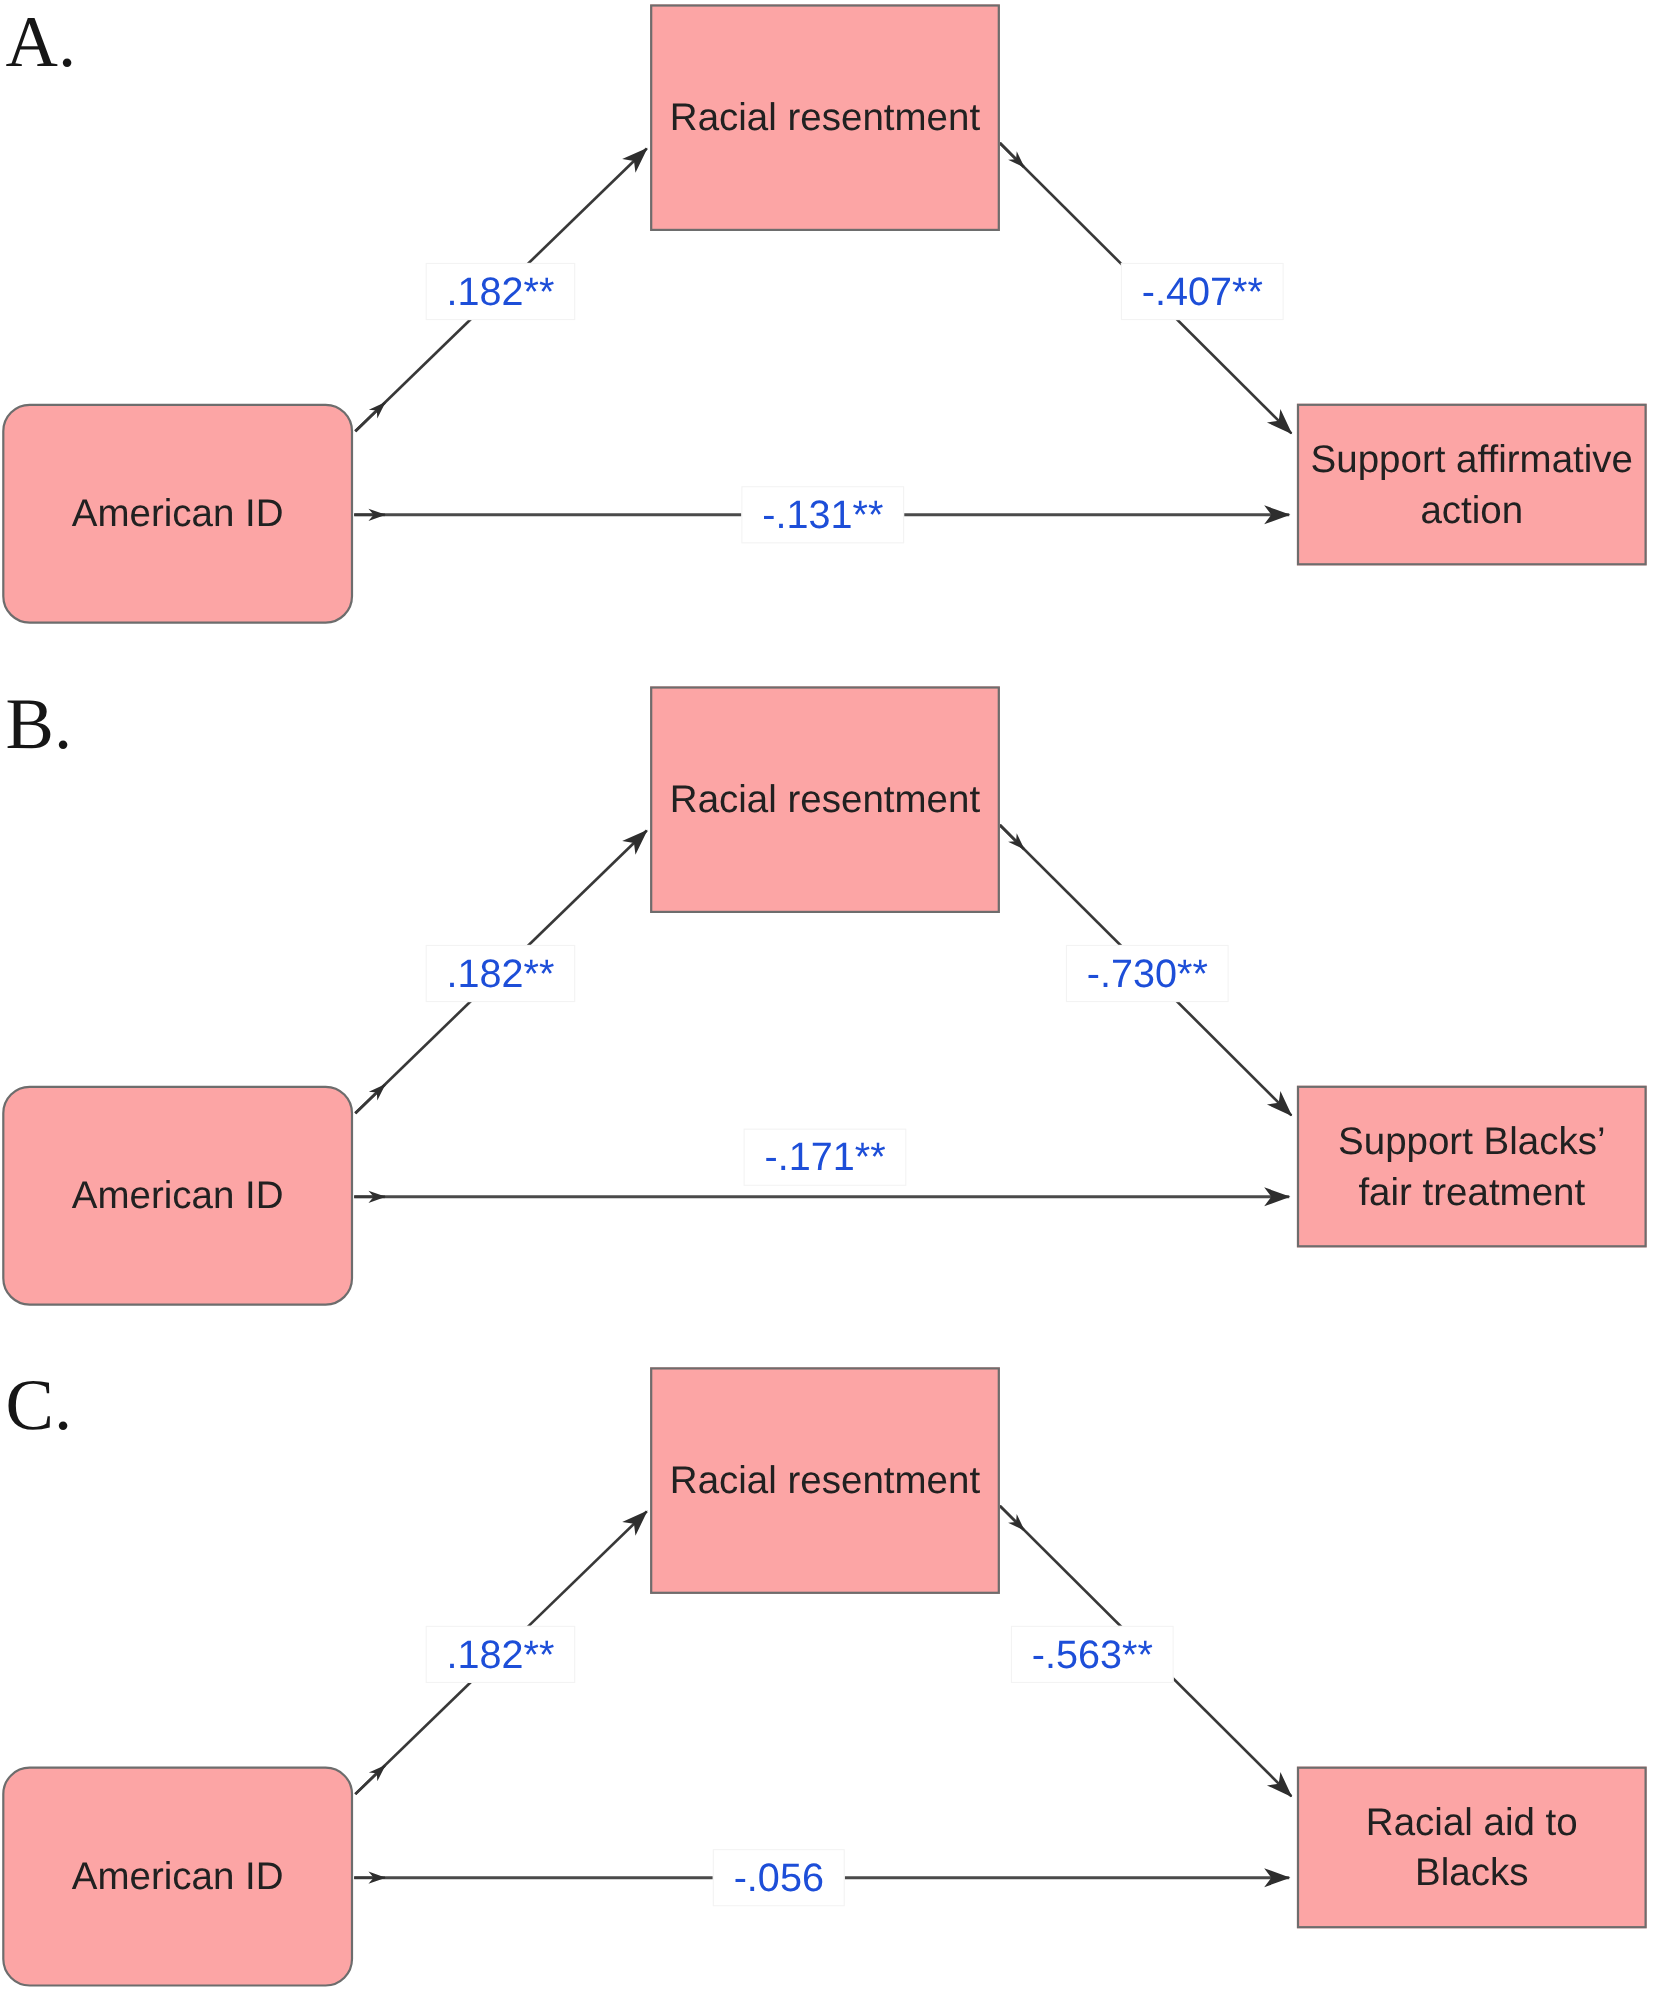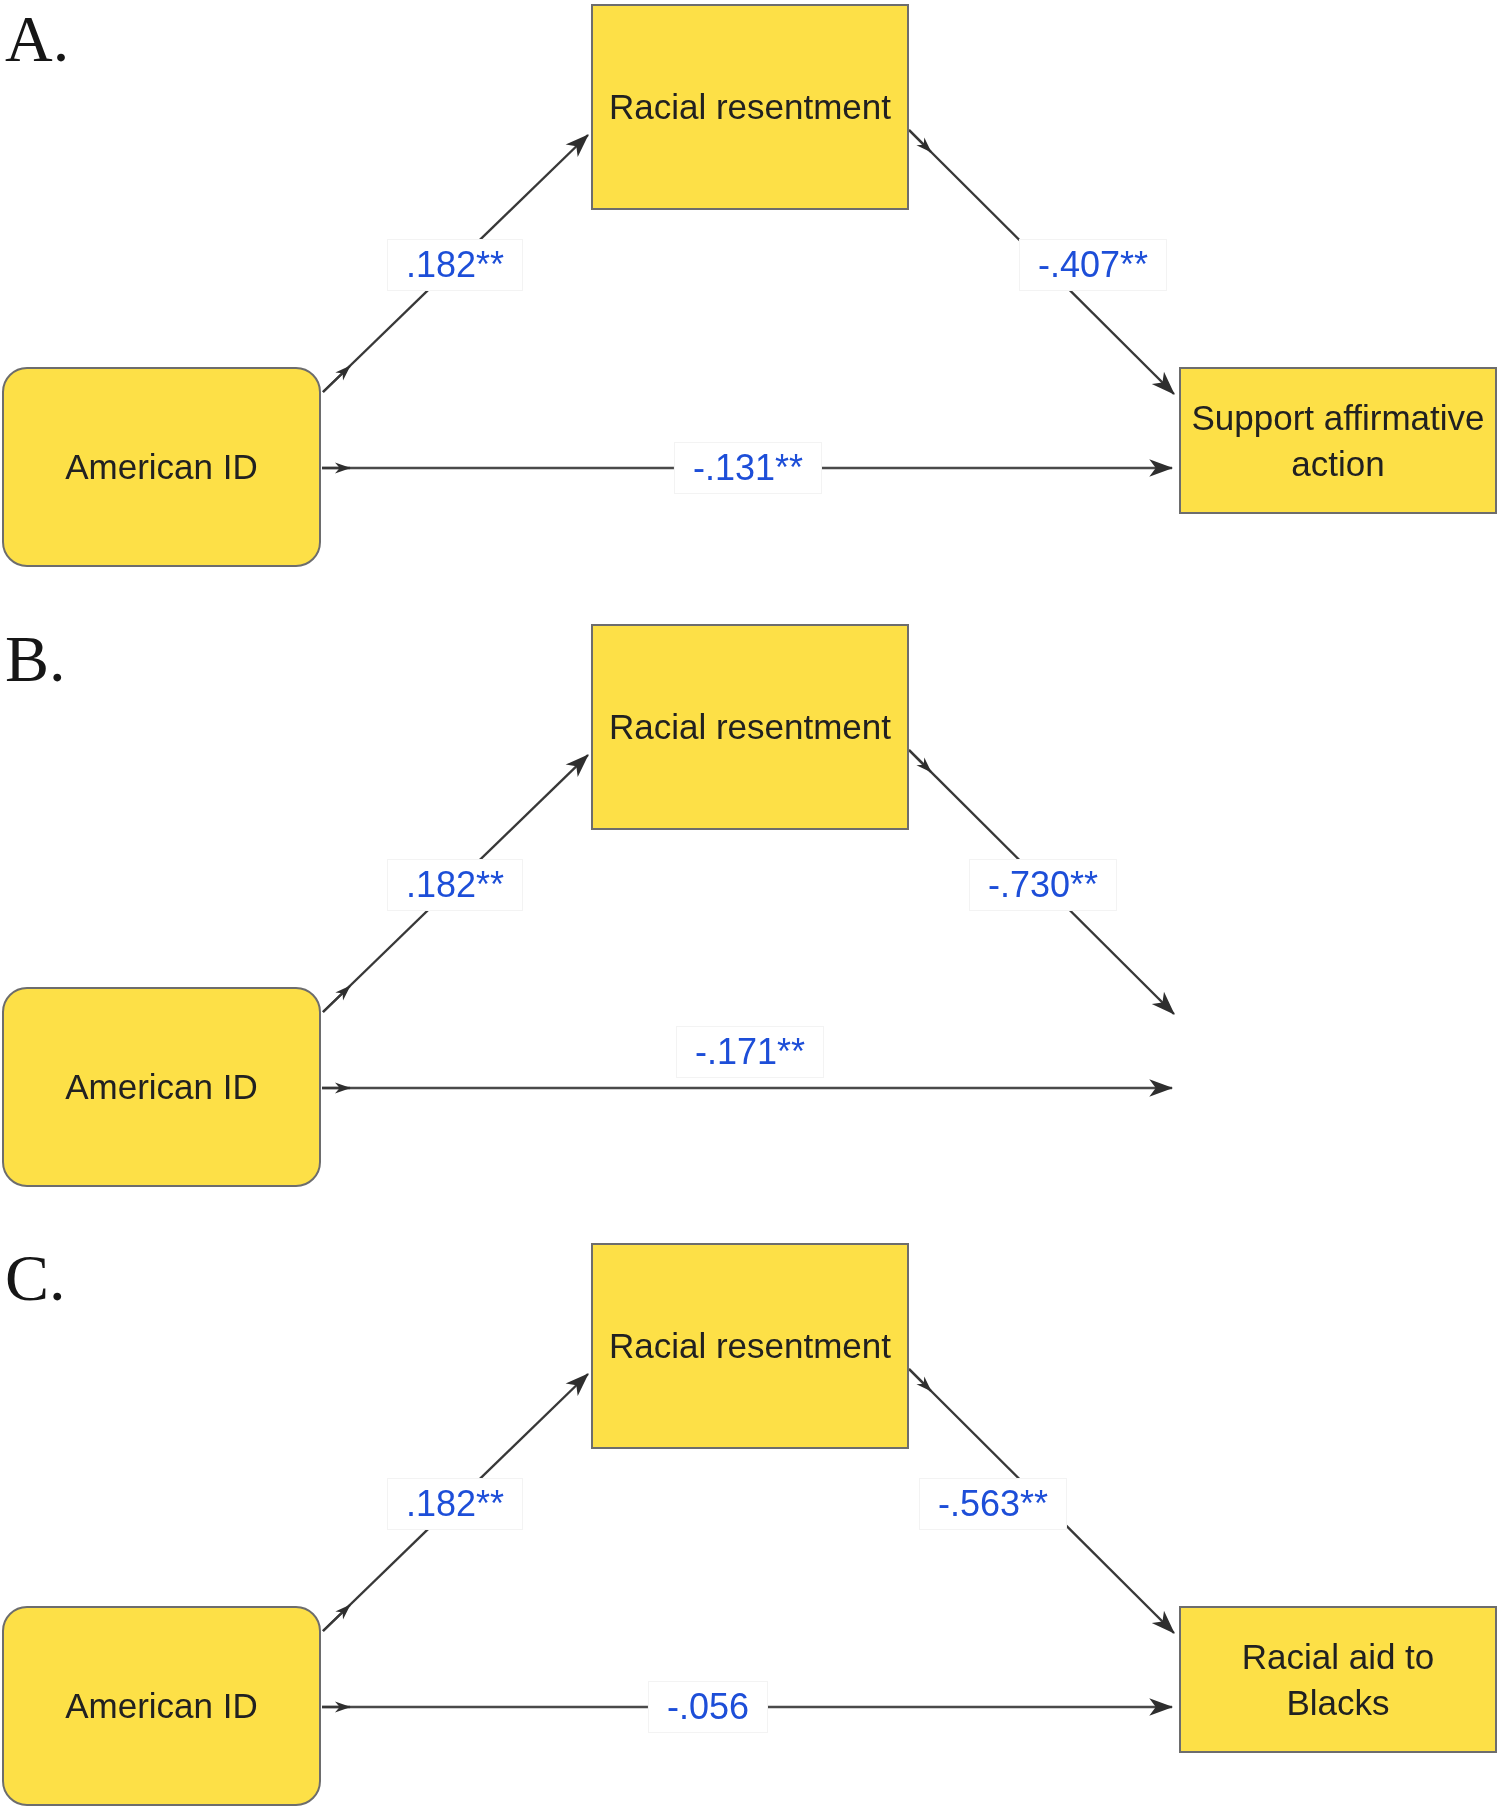--- a/index.html
+++ b/index.html
@@ -21,21 +21,21 @@
     left: 5px;
     font-family: "Liberation Serif", serif;
     font-size: 66px;
     line-height: 1;
     color: #161616;
   }
   .node {
     position: absolute;
     box-sizing: border-box;
     border: 2px solid #6d6d6d;
-    background: #fde047;
+    background: #fca5a5;
     display: flex;
     align-items: center;
     justify-content: center;
     text-align: center;
     font-size: 35px;
     line-height: 1.3;
     color: #212121;
     white-space: pre-line;
   }
   .coef {
@@ -95,20 +95,22 @@
   <div class="node pred" style="top:367px">American ID</div>
   <div class="node out" style="top:367px">Support affirmative
 action</div>
   <div class="coef" style="left:455px;  top:265px">.182**</div>
   <div class="coef" style="left:1093px; top:265px">-.407**</div>
   <div class="coef" style="left:748px;  top:468px">-.131**</div>
 
   <div class="panel-letter" style="top:626px">B.</div>
   <div class="node med" style="top:624px">Racial resentment</div>
   <div class="node pred" style="top:987px">American ID</div>
+  <div class="node out" style="top:987px">Support Blacks’
+fair treatment</div>
   <div class="coef" style="left:455px;  top:885px">.182**</div>
   <div class="coef" style="left:1043px; top:885px">-.730**</div>
   <div class="coef" style="left:750px;  top:1052px">-.171**</div>
 
   <div class="panel-letter" style="top:1245px">C.</div>
   <div class="node med" style="top:1243px">Racial resentment</div>
   <div class="node pred" style="top:1606px">American ID</div>
   <div class="node out" style="top:1606px">Racial aid to
 Blacks</div>
   <div class="coef" style="left:455px;  top:1504px">.182**</div>

